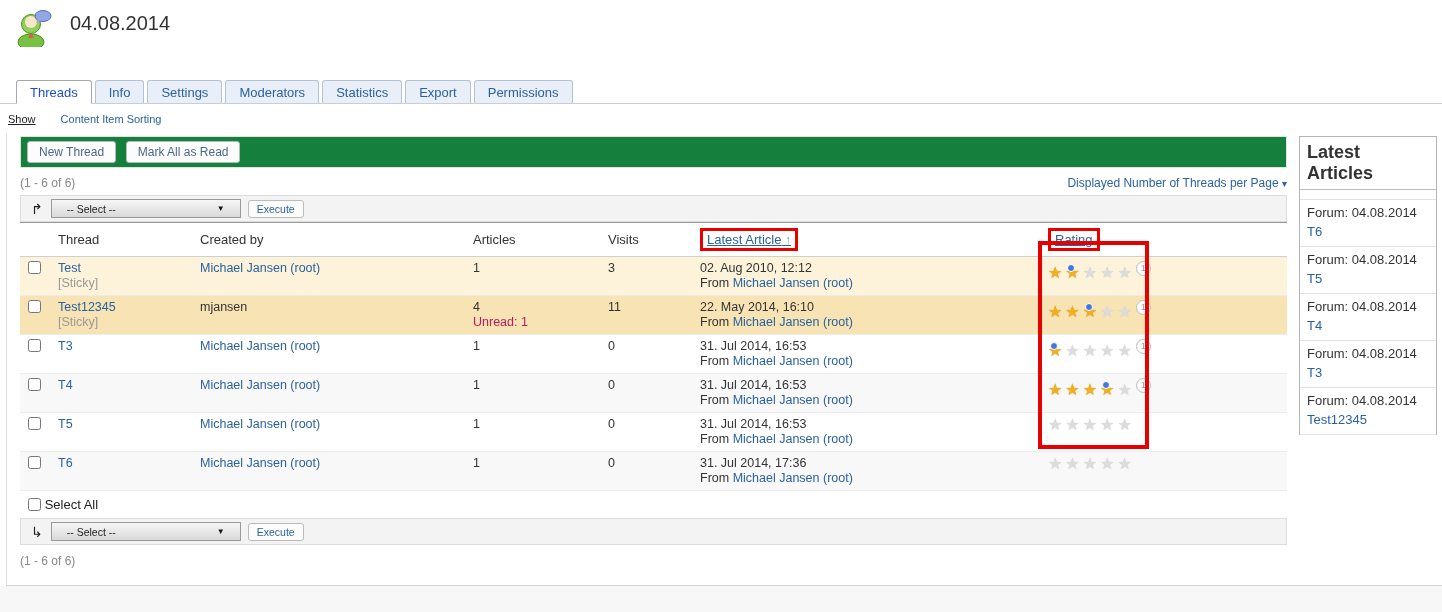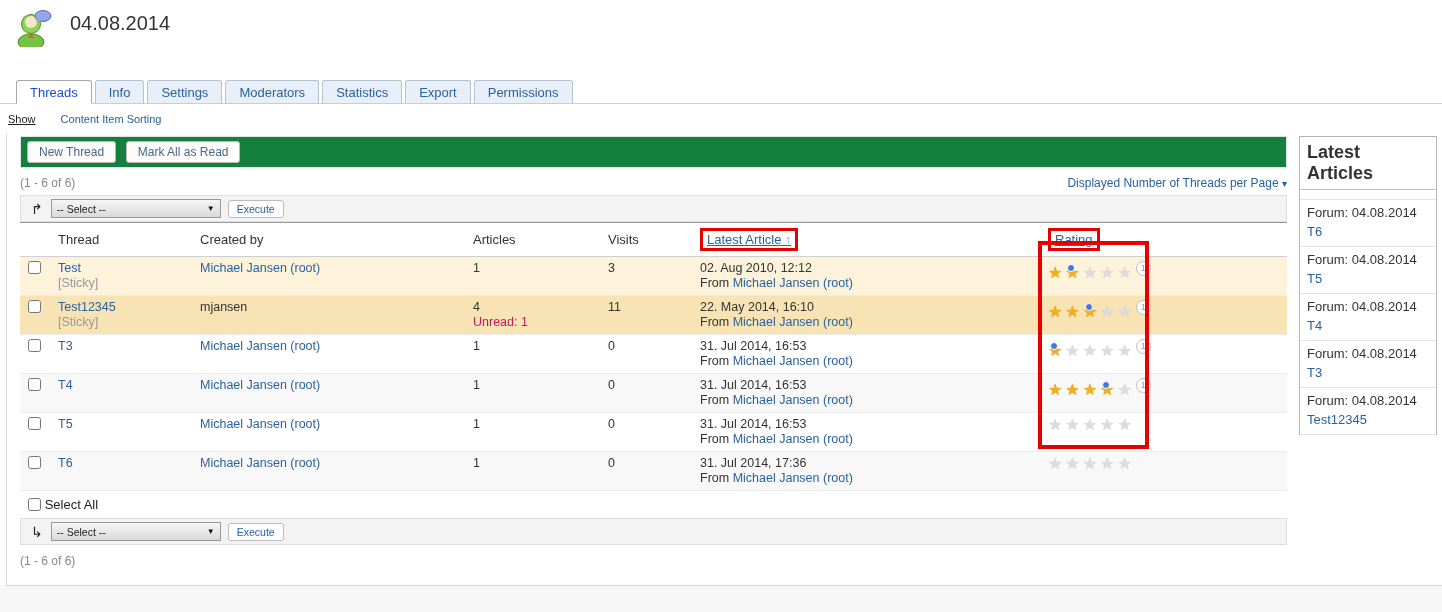--- a/index.html
+++ b/index.html
@@ -35,21 +35,21 @@
   .pag-label{color:#888;}
   .per-page{color:#2a62a0;cursor:pointer;}
   .caret-down{font-size:10px;color:#2a62a0;}
   
   .table-wrap{position:relative;}
   .tbl-toolbar{background:#f3f3f3;border:1px solid #dedede;padding:3px 6px;height:19px;
                display:flex;align-items:center;}
   .apply-icon{font-size:14px;color:#222;margin:0 8px 0 4px;}
   .fake-select{width:158px;height:17px;background:linear-gradient(#f6f6f6,#d9d9d9);
                border:1px solid #999;font-size:10.5px;color:#222;display:inline-flex;
-               align-items:center;justify-content:space-between;padding:0 5px;cursor:pointer;}
+               align-items:center;justify-content:space-between;padding:0 15px;cursor:pointer;}
   .fake-select .sel-caret{font-size:8px;color:#111;}
   .exec-btn{margin-left:7px;background:#fcfcfc;border:1px solid #bbb;border-radius:3px;
             padding:2px 8px;font-size:10.5px;color:#2a62a0;cursor:pointer;}
   table{border-collapse:collapse;width:1267px;table-layout:fixed;}
   thead th{font-weight:normal;text-align:left;font-size:13px;color:#333;
            border-top:1px solid #999;border-bottom:1px solid #cfcfcf;
            padding:5px 8px;height:18px;background:#fff;}
   thead th a{color:#2a62a0;text-decoration:underline;}
   tbody td{padding:4px 8px;font-size:12.5px;vertical-align:top;line-height:15px;}
   tr.row{height:37px;border-bottom:1px solid #ececec;}

